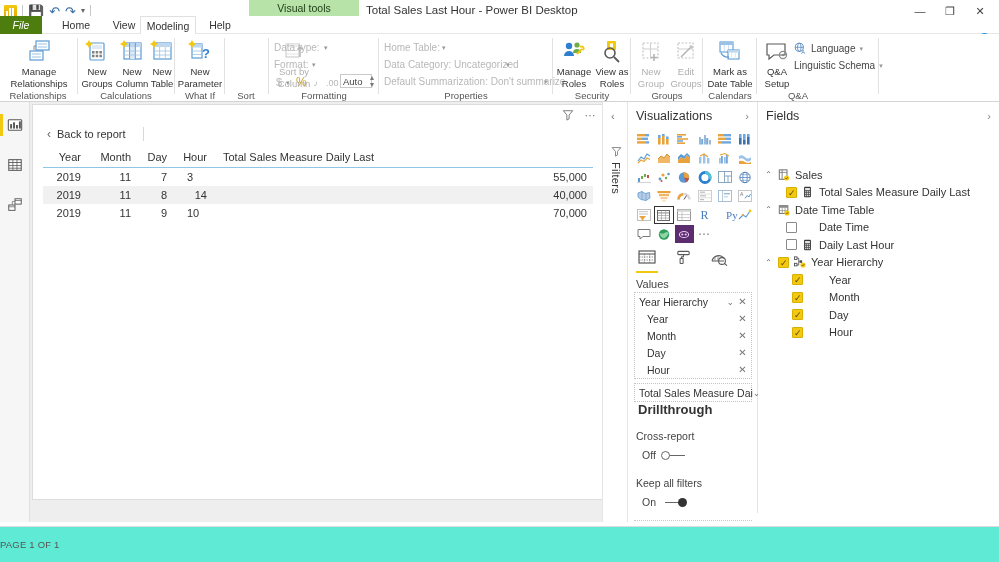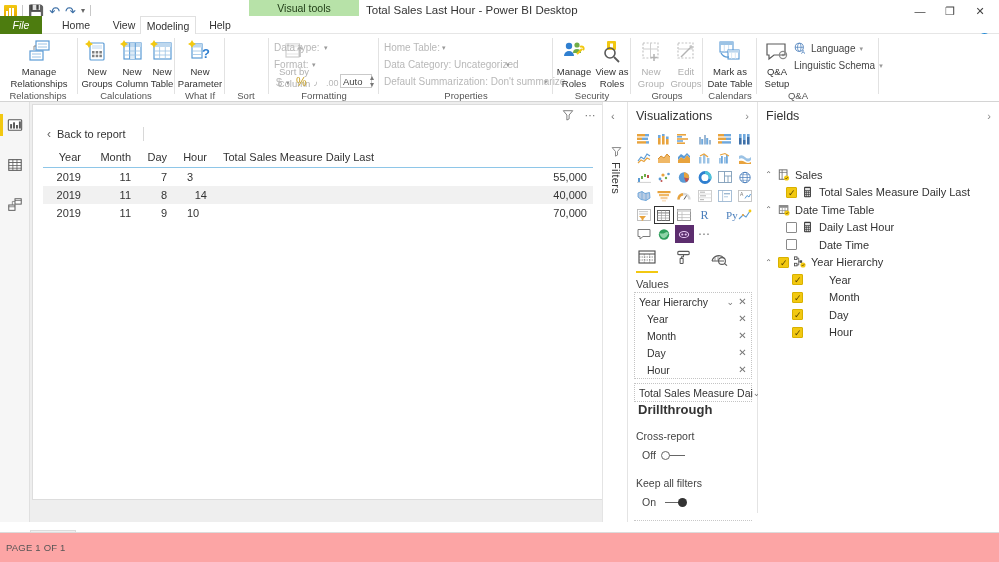--- a/index.html
+++ b/index.html
@@ -129,22 +129,22 @@
   .frow.field-row { padding-left:24px; }
   .frow.hier-child { padding-left:30px; }
   .tri { width:9px; font-size:8px; color:#666; display:flex; align-items:center; justify-content:center; }
   .cb { width:11px; height:11px; border:1px solid #8a8a8a; background:#fff; flex:none; position:relative; border-radius:1px; }
   .cb.on { background:#f2c811; border-color:#d8b100; }
   .cb.on::after { content:"✓"; position:absolute; left:1px; top:-1px; font-size:9px; color:#5a4600; line-height:12px; }
   .ficon { width:12px; height:12px; flex:none; position:relative; }
 
   
   .pagetab { position:absolute; left:30px; bottom:18px; width:46px; height:14px; background:#f0f0f0; border:1px solid #dcdcdc; border-bottom:0; }
-  .statusbar { position:absolute; left:0; bottom:0; width:999px; height:30px; background:#fca5a5; border-top:1px solid #dcdcdc;
-               display:flex; align-items:center; padding-left:6px; }
+  .statusbar { position:absolute; left:0; bottom:0; width:999px; height:36px; background:#5eead4; border-top:1px solid #dcdcdc;
+               display:flex; align-items:center; }
   .status-text { font-size:9.5px; color:#555; letter-spacing:.2px; }
 </style>
 </head>
 <body>
 
 <div class="titlebar">
   <div class="qat">
     <div class="qat-logo"></div>
     <div class="qat-sep"></div>
     <div class="qat-ic qat-save">💾</div>
@@ -939,46 +939,46 @@
           <line x1="1.5" y1="7.7" x2="11.5" y2="7.7" stroke="#8a8a8a" stroke-width=".8"></line>
           <circle cx="10.5" cy="10.5" r="3" fill="#f2c811"></circle>
           <path d="M9.1 10.6 l1 1 1.8 -2" stroke="#6a5200" stroke-width="1" fill="none"></path>
         </svg>
       </span>
       <span>Date Time Table</span>
     </div>
 
     <div class="frow field-row">
       <span class="cb"></span>
+      <span class="ficon"></span>
+      <span>Date Time</span>
+    </div>
+
+    <div class="frow field-row">
+      <span class="cb"></span>
       <span class="ficon">
         <svg width="11" height="12" viewBox="0 0 12 14">
           <rect x="2" y="1" width="8" height="12" rx="1" fill="#3a3a3a"></rect>
           <rect x="3.2" y="2.4" width="5.6" height="2.6" fill="#e8e8e8"></rect>
           <g fill="#d6d6d6">
               <rect x="3.2" y="6" width="1.5" height="1.5"></rect>
               <rect x="5.3" y="6" width="1.5" height="1.5"></rect>
               <rect x="7.4" y="6" width="1.5" height="1.5"></rect>
           <rect x="3.2" y="8.2" width="1.5" height="1.5"></rect>
               <rect x="5.3" y="8.2" width="1.5" height="1.5"></rect>
               <rect x="7.4" y="8.2" width="1.5" height="1.5"></rect>
           <rect x="3.2" y="10.4" width="1.5" height="1.5"></rect>
               <rect x="5.3" y="10.4" width="1.5" height="1.5"></rect>
               <rect x="7.4" y="10.4" width="1.5" height="1.5"></rect>
             </g>
         </svg>
       </span>
       <span>Daily Last Hour</span>
     </div>
 
-    <div class="frow field-row">
-      <span class="cb"></span>
-      <span class="ficon"></span>
-      <span>Date Time</span>
-    </div>
-
     <div class="frow table-row">
       <span class="tri">⌃</span>
       <span class="cb on"></span>
       <span class="ficon">
         <svg width="12" height="12" viewBox="0 0 14 14">
           <rect x="0.5" y="1" width="3" height="3" fill="none" stroke="#4a4a4a" stroke-width="1"></rect>
           <rect x="6.5" y="5" width="3" height="3" fill="#4a4a4a"></rect>
           <rect x="0.5" y="8.5" width="3" height="3" fill="none" stroke="#4a4a4a" stroke-width="1"></rect>
           <path d="M3.5 2.5 h2 v8 h-2" stroke="#4a4a4a" stroke-width=".9" fill="none"></path>
           <path d="M5.5 6.5 h1" stroke="#4a4a4a" stroke-width=".9"></path>

